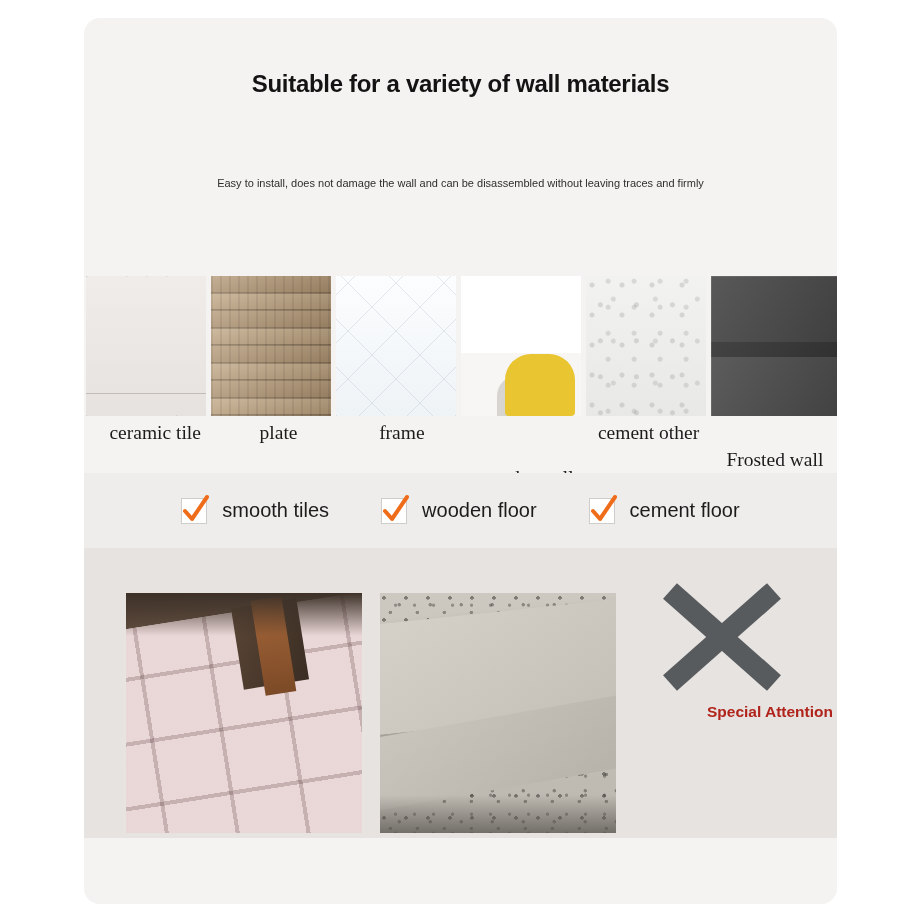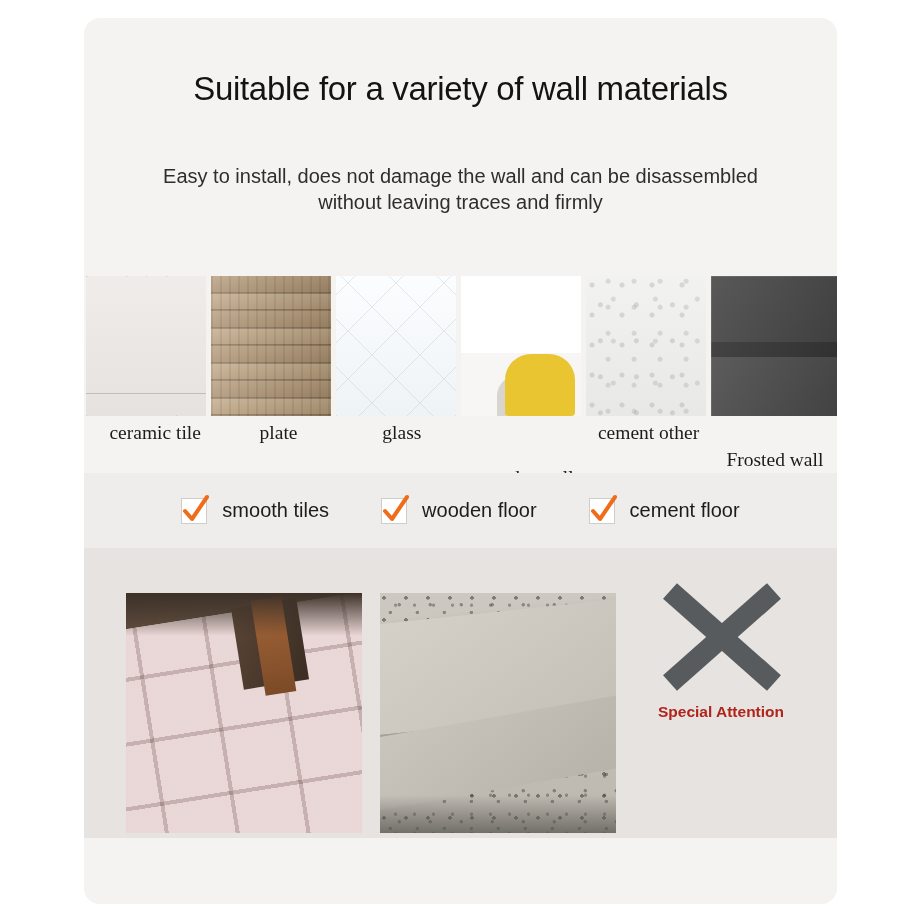--- a/index.html
+++ b/index.html
@@ -23,32 +23,32 @@
     border-radius: 16px;
     overflow: hidden;
   }
 
   
   .headline {
     position: absolute;
     left: 0; top: 52px;
     width: 753px;
     text-align: center;
-    font-size: 33px;
-    font-weight: normal;
+    font-size: 24px;
+    font-weight: bold;
     color: #131313;
     letter-spacing: -0.3px;
   }
   .subhead {
     position: absolute;
     left: 60px; top: 145px;
     width: 633px;
     text-align: center;
-    font-size: 20px;
-    line-height: 26px;
+    font-size: 11px;
+    line-height: 40px;
     color: #2e2e2e;
   }
 
   
   .strip {
     position: absolute;
     left: 0; top: 258px;
     width: 753px;
     height: 140px;
     display: flex;
@@ -269,20 +269,21 @@
     left: 574px; top: 35px;
     width: 128px; height: 108px;
   }
   .attention {
     position: absolute;
     left: 574px; top: 155px;
     width: 175px;
     font-size: 15.5px;
     font-weight: bold;
     color: #b0241c;
+    text-align: right;
   }
   .attention-body {
     position: absolute;
     left: 574px; top: 188px;
     width: 172px;
     font-size: 12.5px;
     line-height: 17px;
     color: #2b2b2b;
   }
   .bottom-strip {
@@ -318,21 +319,21 @@
           <div class="tex-cement"></div>
         </div>
       <div class="swatch sw-frost">
           <div class="tex-frost"></div>
         </div>
     </div>
 
     <div class="labels">
       <div class="mat-label lb-ceramic">ceramic tile</div>
       <div class="mat-label lb-wood">plate</div>
-      <div class="mat-label lb-glass">glass</div>
+      <div class="mat-label lb-glass">frame</div>
       <div class="mat-label lb-powder">powder wall</div>
       <div class="mat-label lb-cement">cement other</div>
       <div class="mat-label lb-frost">Frosted wall</div>
     </div>
 
     <div class="checks">
       <div class="check-item">
         <span class="check-box">
           <svg width="30" height="32" viewBox="0 0 30 32" aria-hidden="true">
             <path d="M5 17 L12 25 L27 3" stroke="#ef6c1a" stroke-width="4" fill="none" stroke-linecap="round" stroke-linejoin="round"></path>

